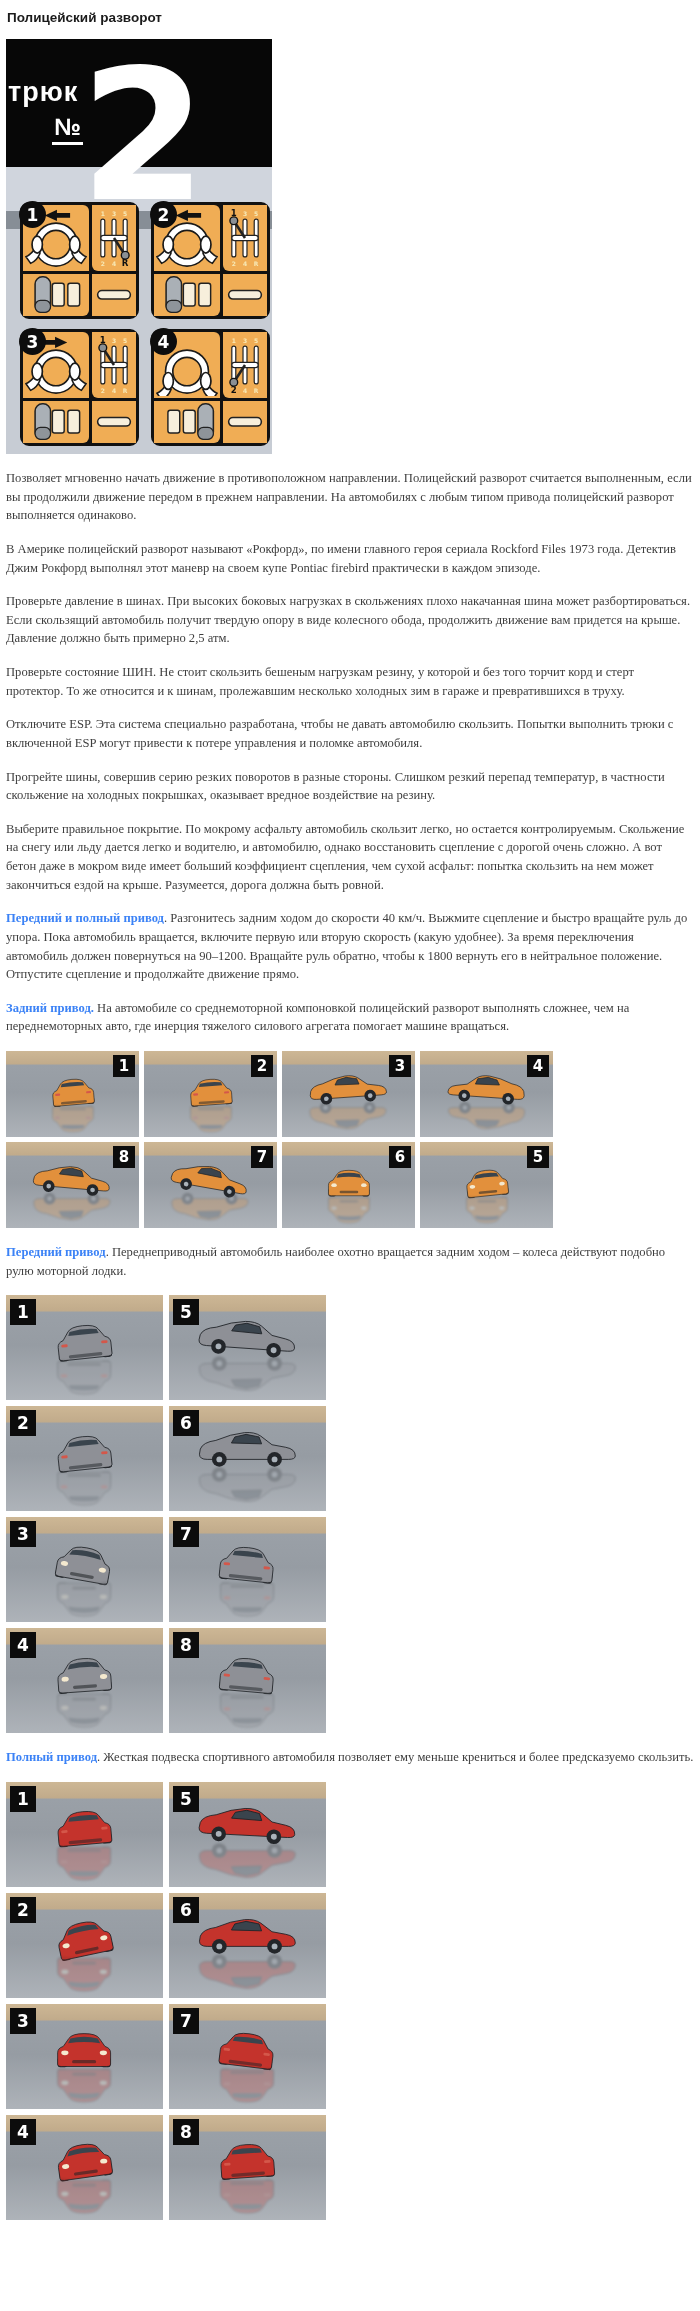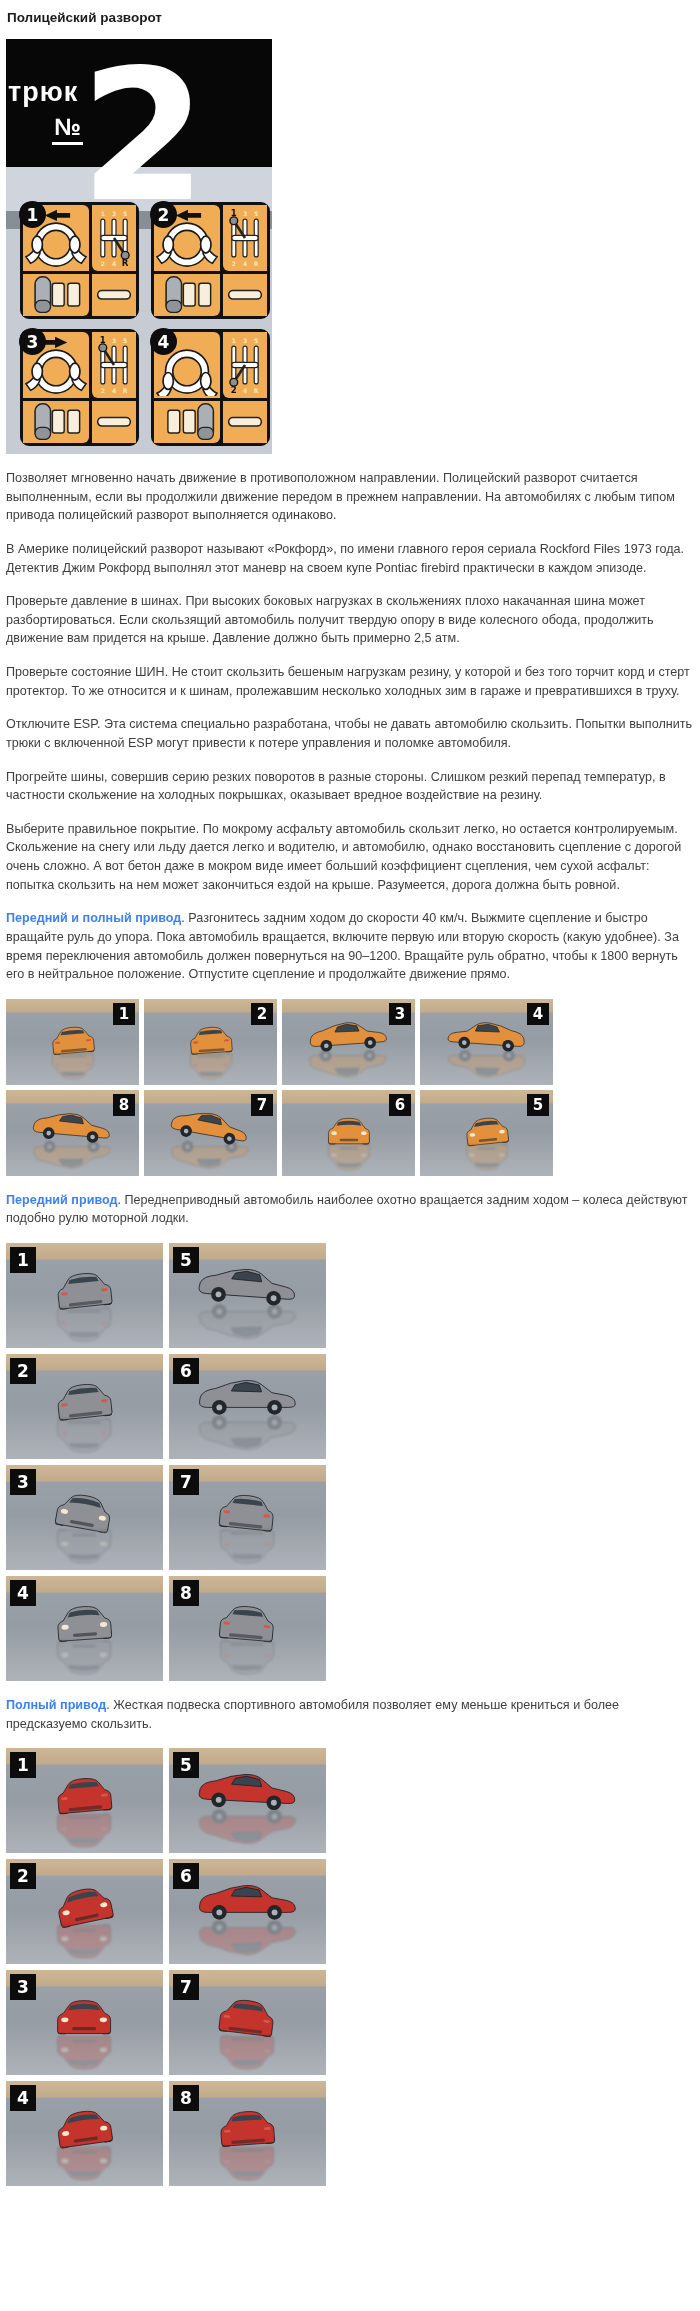--- a/index.html
+++ b/index.html
@@ -1,20 +1,20 @@
 <!DOCTYPE html>
 <html><head>
 <meta charset="utf-8">
 <style>
   html,body{margin:0;padding:0;background:#fff;}
   body{width:700px;height:2311px;overflow:hidden;font-family:"Liberation Sans",sans-serif;color:#3e3e3e;}
   .page{width:700px;padding:0 6px;box-sizing:border-box;}
 
   h1.title{font-size:13.5px;color:#1b1b1b;margin:10px 0 14px 1px;font-weight:bold;}
-  p.para{font-size:12.6px;line-height:1.48;margin:15px 0;color:#3e3e3e;}
+  p.para{font-size:12.6px;line-height:1.48;margin:15px 0;color:#3e3e3e;font-family:Liberation Serif, serif;}
   p.para b.lead{color:#3b82f6;}
   h2.subhead{font-size:12.8px;color:#161616;margin:16px 0;font-weight:bold;}
 
   
   .trick-graphic{position:relative;width:266px;}
   .banner{position:relative;width:266px;height:128px;background:#070707;}
   .banner-word{position:absolute;left:2px;top:38px;color:#fff;font-weight:bold;font-size:27px;letter-spacing:1px;}
   .banner-no{position:absolute;left:46px;top:74px;color:#fff;font-weight:bold;font-size:24px;border-bottom:3px solid #fff;padding:0 2px 1px 2px;}
   .big-number{position:absolute;left:74px;top:-28px;z-index:3;color:#fff;font-family:"DejaVu Sans",sans-serif;font-weight:bold;font-size:182px;line-height:1.38;}
   .diagram{position:relative;width:266px;height:287px;background:linear-gradient(180deg,#d0d5dd 0,#d0d5dd 44px,#878e96 44px,#878e96 62px,#c7ccd4 62px,#c7ccd4 100%);}
@@ -274,20 +274,21 @@
   <p class="para"><span>В Америке полицейский разворот называют «Рокфорд», по имени главного героя сериала Rockford Files 1973 года. Детектив Джим Рокфорд выполнял этот маневр на своем купе Pontiac firebird практически в каждом эпизоде.</span></p>
 
 
   <p class="para"><span>Проверьте давление в шинах. При высоких боковых нагрузках в скольжениях плохо накачанная шина может разбортироваться. Если скользящий автомобиль получит твердую опору в виде колесного обода, продолжить движение вам придется на крыше. Давление должно быть примерно 2,5 атм.</span></p>
   <p class="para"><span>Проверьте состояние ШИН. Не стоит скользить бешеным нагрузкам резину, у которой и без того торчит корд и стерт протектор. То же относится и к шинам, пролежавшим несколько холодных зим в гараже и превратившихся в труху.</span></p>
   <p class="para"><span>Отключите ESP. Эта система специально разработана, чтобы не давать автомобилю скользить. Попытки выполнить трюки с включенной ESP могут привести к потере управления и поломке автомобиля.</span></p>
   <p class="para"><span>Прогрейте шины, совершив серию резких поворотов в разные стороны. Слишком резкий перепад температур, в частности скольжение на холодных покрышках, оказывает вредное воздействие на резину.</span></p>
   <p class="para"><span>Выберите правильное покрытие. По мокрому асфальту автомобиль скользит легко, но остается контролируемым. Скольжение на снегу или льду дается легко и водителю, и автомобилю, однако восстановить сцепление с дорогой очень сложно. А вот бетон даже в мокром виде имеет больший коэффициент сцепления, чем сухой асфальт: попытка скользить на нем может закончиться ездой на крыше. Разумеется, дорога должна быть ровной.</span></p>
 
   <p class="para"><b class="lead">Передний и полный привод</b><span>. Разгонитесь задним ходом до скорости 40 км/ч. Выжмите сцепление и быстро вращайте руль до упора. Пока автомобиль вращается, включите первую или вторую скорость (какую удобнее). За время переключения автомобиль должен повернуться на 90–1200. Вращайте руль обратно, чтобы к 1800 вернуть его в нейтральное положение. Отпустите сцепление и продолжайте движение прямо.</span></p>
+  <p class="para"><b class="lead">Задний привод.</b><span> На автомобиле со среднемоторной компоновкой полицейский разворот выполнять сложнее, чем на переднемоторных авто, где инерция тяжелого силового агрегата помогает машине вращаться.</span></p>
 
   <div class="grid grid-sports badge-r c-orange" style="--car:#e2903c;">
     <figure class="photo" style="margin:0">
         <span class="pbadge">1</span>
         <span class="car-slot" data-view="rear">
           <svg viewBox="0 0 90 52" class="car-main" style="transform: rotate(-5deg);">
             <rect x="12" y="36" width="12" height="13" rx="3" fill="#23262a"></rect>
             <rect x="66" y="36" width="12" height="13" rx="3" fill="#23262a"></rect>
             <path class="cbody" stroke="#1f2327" d="M12 45 L12 31 Q12 25 19 23 L26 13 Q30 7 45 7 Q60 7 64 13 L71 23 Q78 25 78 31 L78 45 Q78 48 73 48 L17 48 Q12 48 12 45 Z"></path>
             <path class="cglass" d="M28 13 Q45 10 62 13 L64 18 L26 18 Z"></path>

